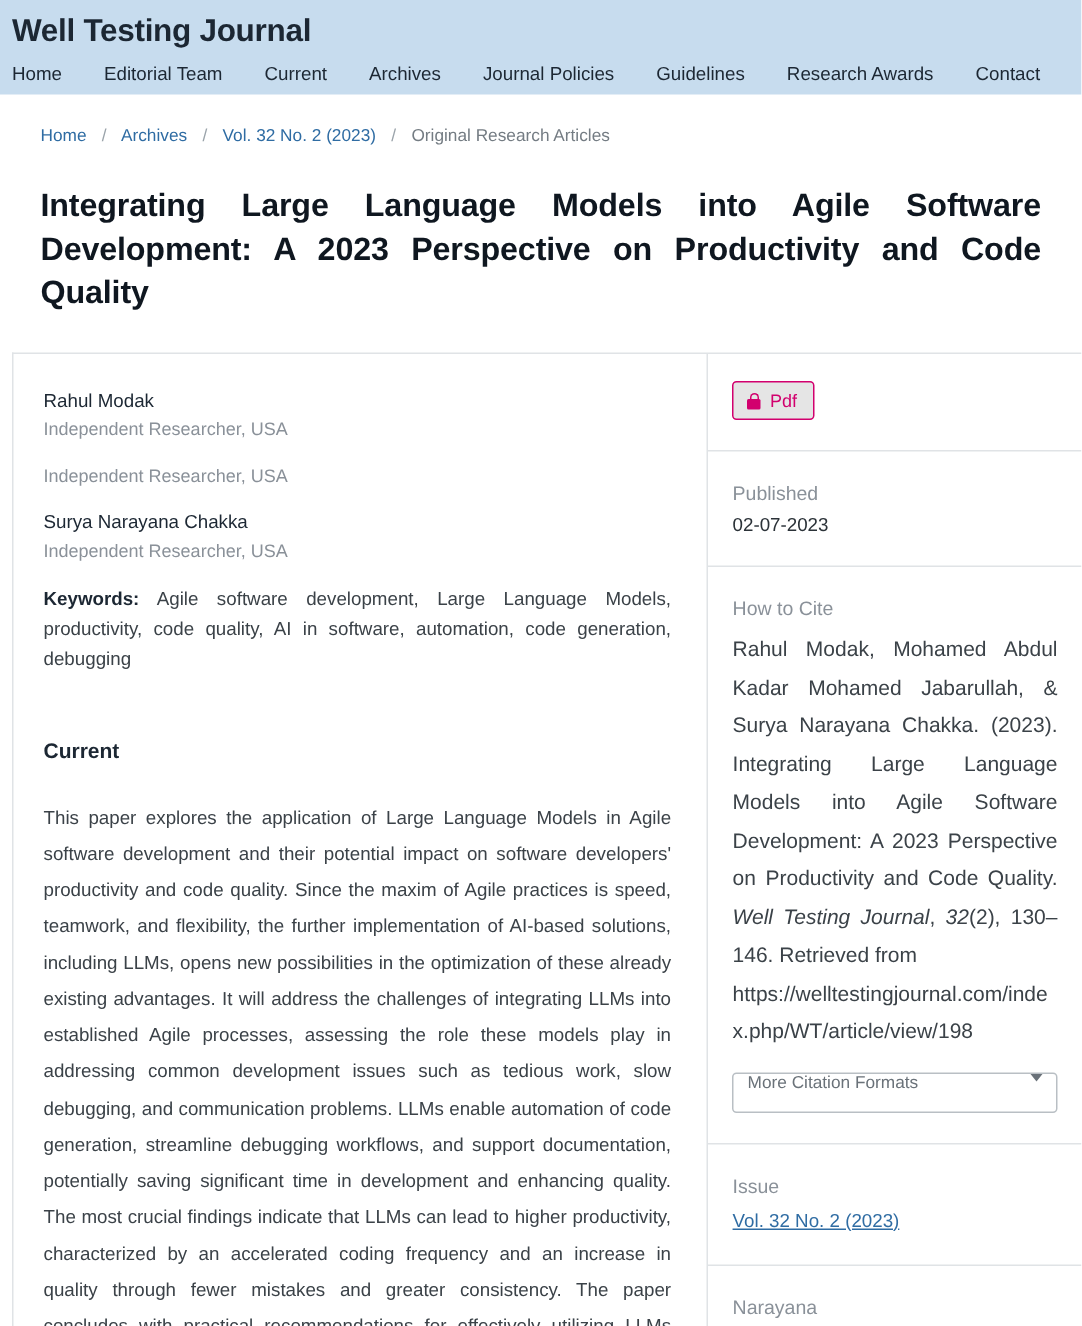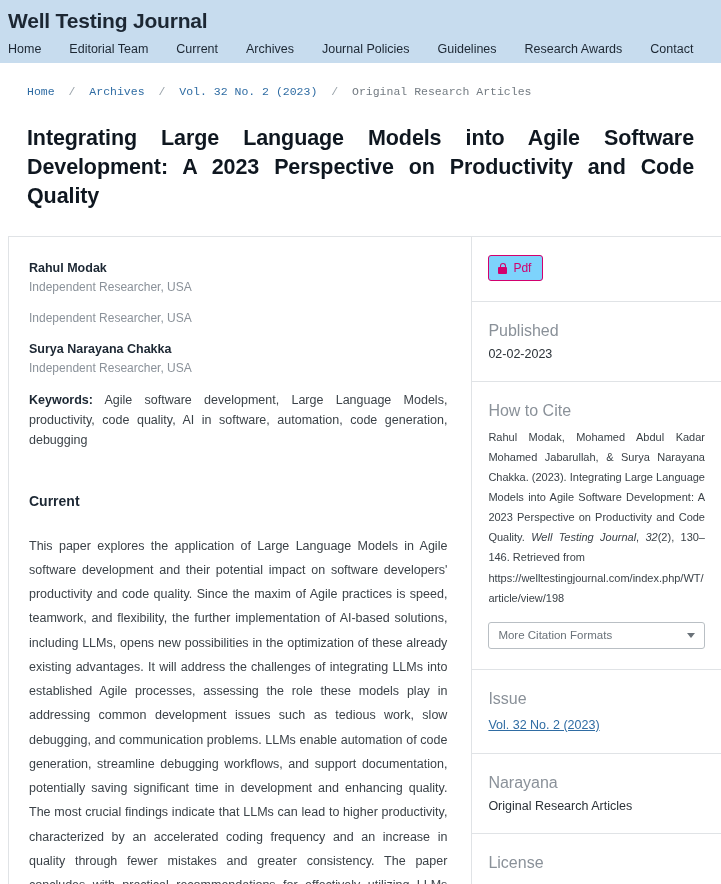--- a/index.html
+++ b/index.html
@@ -43,21 +43,20 @@
 
   
   .page {
     padding: 0;
   }
   .breadcrumb {
     padding: 22px 0 0 27px;
     font-size: 11.5px;
     color: #6a7279;
     white-space: nowrap;
-    font-family: Liberation Mono, monospace;
   }
   .breadcrumb a { color: #2f6ca3; text-decoration: none; cursor: pointer; }
   .breadcrumb .sep { color: #9aa3aa; margin: 0 7px; }
   .breadcrumb .current { color: #747c83; }
 
   .article-title {
     margin: 26px 27px 0 27px;
     font-size: 21.5px;
     font-weight: bold;
     color: #0f1720;
@@ -82,21 +81,21 @@
   }
   .side-col {
     width: 249px;
     padding: 0;
   }
 
   
   .author { margin-bottom: 13px; }
   .author-name {
     font-size: 12.5px;
-    font-weight: bold;
+    font-weight: normal;
     color: #1c2733;
     line-height: 1.5;
   }
   .author-affil {
     font-size: 12px;
     color: #8a9199;
     line-height: 1.5;
   }
 
   .keywords {
@@ -121,71 +120,71 @@
     text-align: justify;
   }
 
   
   .side-block {
     padding: 20px 16px 20px 16px;
     border-bottom: 1px solid #e0e3e6;
   }
   .side-block.first { padding-top: 18px; }
   .side-label {
-    font-size: 16px;
+    font-size: 13px;
     color: #8a9199;
     margin-bottom: 7px;
   }
   .side-value {
     font-size: 12.5px;
     color: #2b3238;
   }
 
   .pdf-btn {
     display: inline-flex;
     align-items: center;
     gap: 6px;
     border: 1px solid #d2006e;
     color: #d2006e;
-    background: #7dd3fc;
+    background: #e5e5e5;
     border-radius: 3px;
     padding: 5px 11px 5px 9px;
     font-size: 12px;
     cursor: pointer;
   }
   .lock-ico { display: inline-block; width: 9px; height: 11px; position: relative; }
   .lock-ico .shackle {
     position: absolute; top: 0; left: 1.5px;
     width: 6px; height: 5px;
     border: 1.6px solid #d2006e;
     border-bottom: none;
     border-radius: 3px 3px 0 0;
   }
   .lock-ico .body {
     position: absolute; bottom: 0; left: 0;
     width: 9px; height: 7px;
     background: #d2006e; border-radius: 1px;
   }
 
   .cite-text {
-    font-size: 11px;
+    font-size: 14px;
     color: #3b4248;
     line-height: 1.82;
     text-align: justify;
   }
   .cite-text i { font-style: italic; }
   .cite-url { word-break: break-all; text-align: left; display: block; }
 
   .select-box {
     margin-top: 14px;
     border: 1px solid #b9bfc4;
     border-radius: 3px;
     height: 27px;
     display: flex;
-    align-items: center;
+    align-items: flex-start;
     justify-content: space-between;
     padding: 0 9px;
     font-size: 11.5px;
     color: #6a7279;
     cursor: pointer;
     background: #fff;
   }
   .caret {
     width: 0; height: 0;
     border-left: 4.5px solid transparent;
@@ -263,21 +262,21 @@
           <span class="lock-ico">
             <span class="shackle"></span>
               <span class="body"></span>
           </span>
           <span>Pdf</span>
         </div>
       </div>
 
       <div class="side-block">
         <div class="side-label">Published</div>
-        <div class="side-value">02-02-2023</div>
+        <div class="side-value">02-07-2023</div>
       </div>
 
       <div class="side-block">
         <div class="side-label">How to Cite</div>
         <div class="cite-text">
           <span>Rahul Modak, Mohamed Abdul Kadar Mohamed Jabarullah, &amp; Surya Narayana Chakka. (2023). Integrating Large Language Models into Agile Software Development: A 2023 Perspective on Productivity and Code Quality. </span><i>Well Testing Journal</i>, <i>32</i><span>(2), </span><span>130–146. Retrieved from </span><span class="cite-url">https://welltestingjournal.com/index.php/WT/article/view/198</span>
         </div>
         <div class="select-box">
           <span>More Citation Formats</span>
           <span class="caret"></span>

